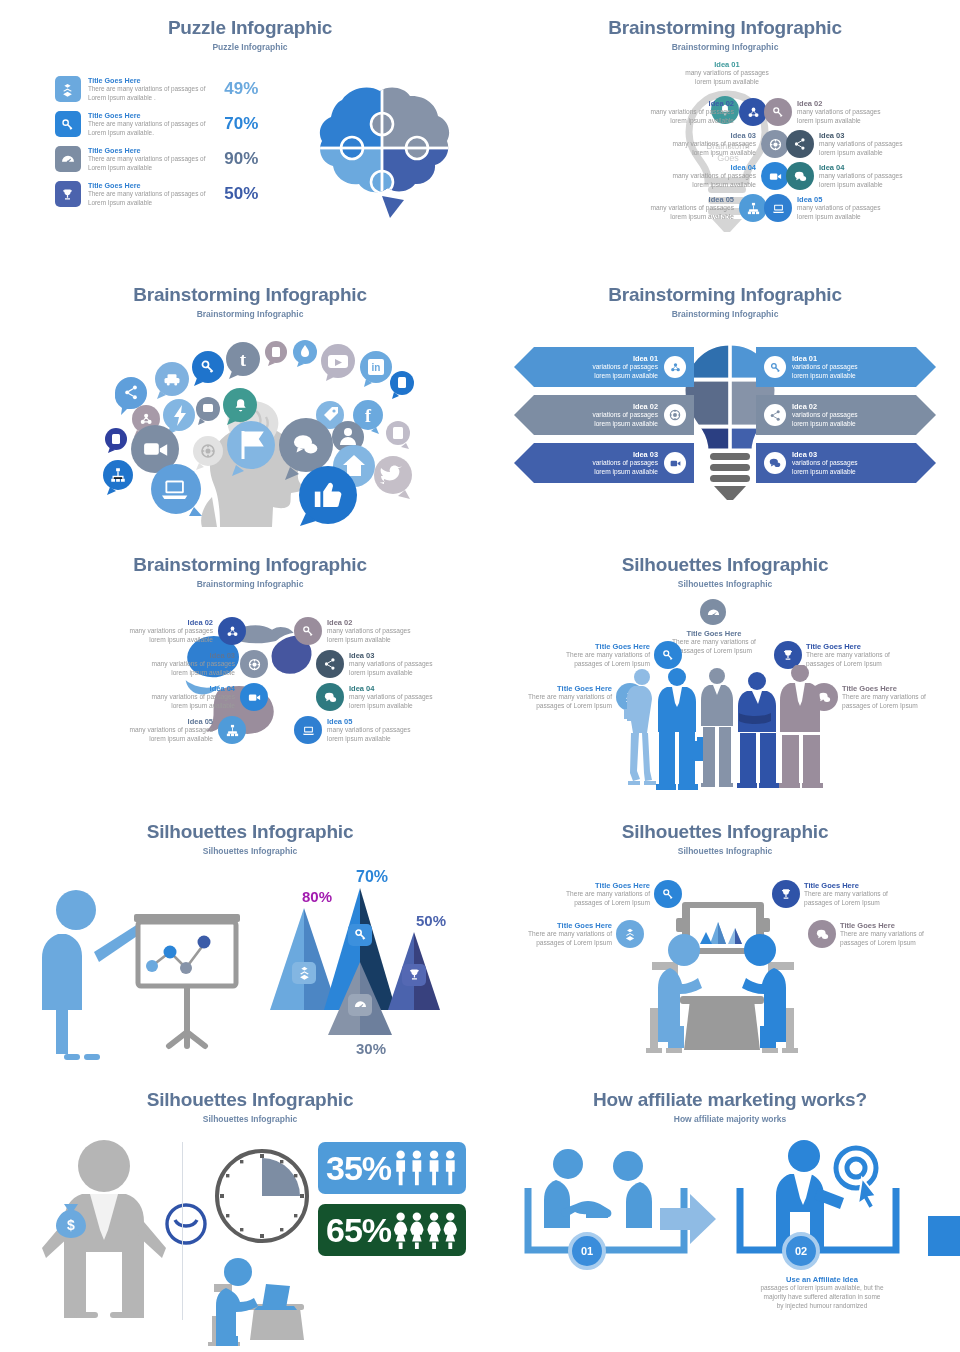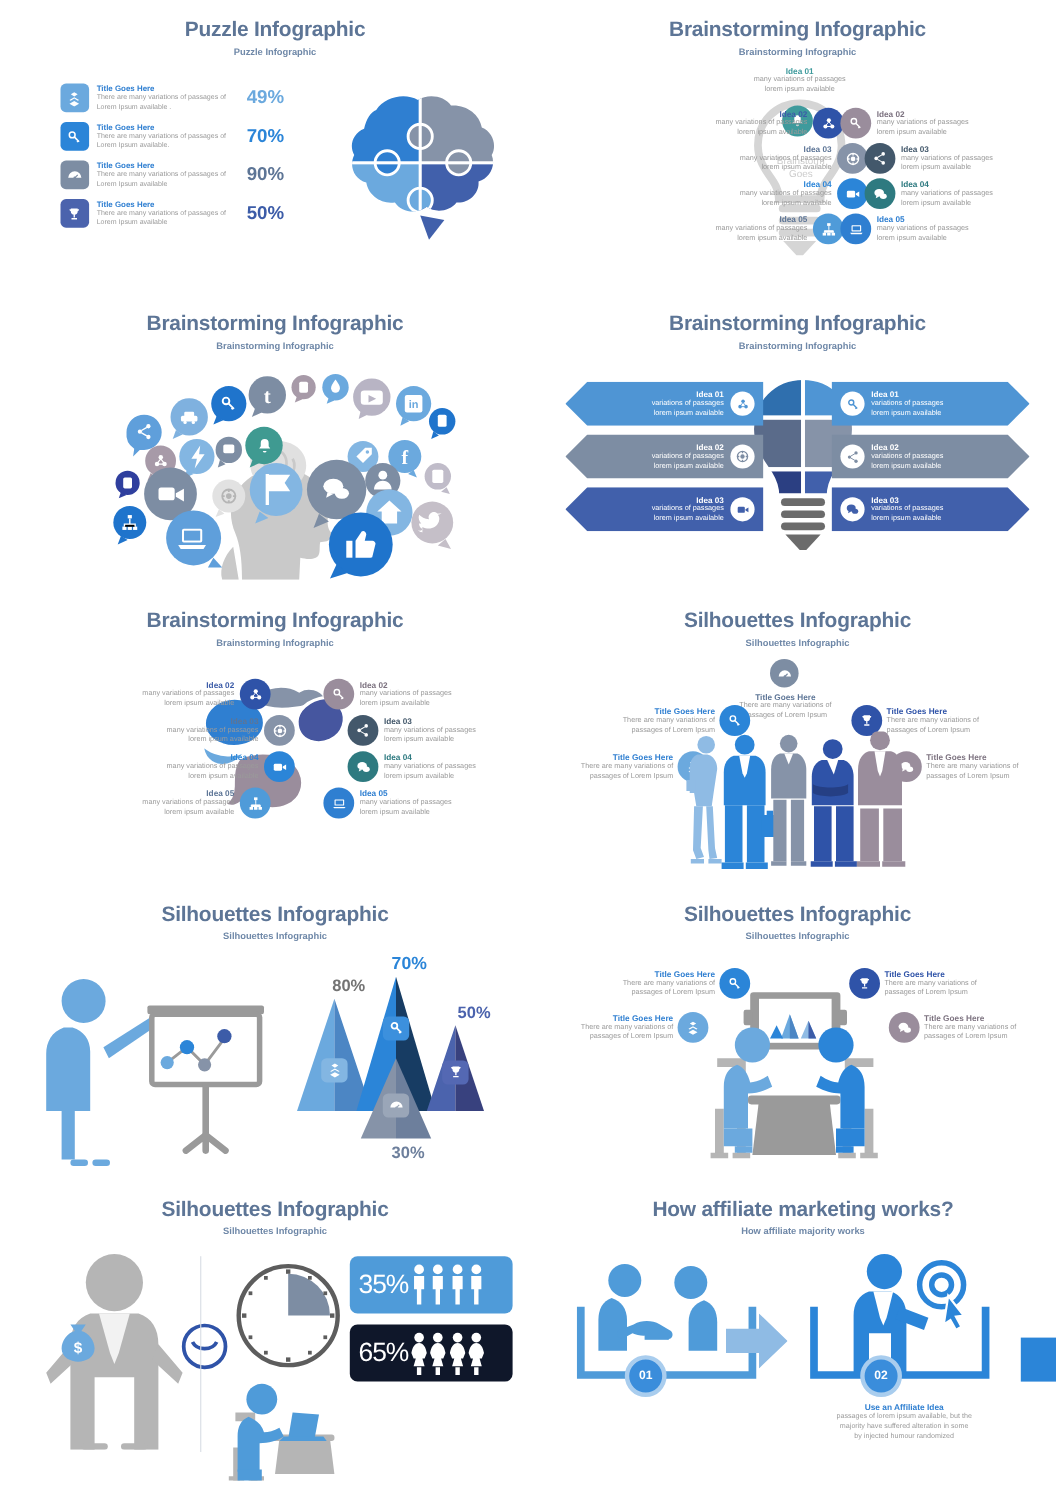--- a/index.html
+++ b/index.html
@@ -65,21 +65,21 @@
   .arw .aic {
     width: 22px; height: 22px; border-radius: 50%;
     background: #fff; display: flex; align-items: center; justify-content: center;
   }
 
   
   .statbar {
     border-radius: 7px; display: flex; align-items: center;
     color: #fff; padding: 0 8px; gap: 2px;
   }
-  .statbar .num { font-size: 24px; font-weight: normal; letter-spacing: -1px; }
+  .statbar .num { font-size: 34px; font-weight: bold; letter-spacing: -1px; }
 
   .vdiv { position: absolute; width: 1px; background: #d8dde4; }
 
   .proj .h { font-size: 7.6px; font-weight: bold; color: #333; }
   .proj .b { font-size: 6.4px; color: #9a9a9a; line-height: 1.35; }
 
   
   .step-badge {
     width: 38px; height: 38px; border-radius: 50%;
     background: #3a8ddb; border: 4px solid #a9cdee;
@@ -977,21 +977,21 @@
         </g>
     <g>
           <rect x="86" y="124" width="24" height="22" rx="5" fill="#9aa6b8"></rect>
           <g transform="translate(91,127) scale(0.62)">
             <path d="M3 16a9 9 0 0118 0z" fill="#fff"></path>
             <circle cx="12" cy="16" r="1.8" fill="#9aa6b8"></circle>
             <path d="M12 16l4-4" stroke="#9aa6b8" stroke-width="1.8"></path>
           </g>
         </g>
   </svg>
-  <div style="position:absolute;left:282px;top:66px;color:#737373;font-size:15px;font-weight:bold;">80%</div>
+  <div style="position:absolute;left:282px;top:66px;color:#a21caf;font-size:15px;font-weight:bold;">80%</div>
   <div style="position:absolute;left:336px;top:46px;color:#2b85d8;font-size:16px;font-weight:bold;">70%</div>
   <div style="position:absolute;left:396px;top:90px;color:#4b63ad;font-size:15px;font-weight:bold;">50%</div>
   <div style="position:absolute;left:336px;top:218px;color:#6d7f9c;font-size:15px;font-weight:bold;">30%</div>
 </div>
 
 <div class="panel" style="left:500px;top:822px;width:450px;height:255px;">
   <div class="p-title">Silhouettes Infographic</div>
   <div class="p-sub">Silhouettes Infographic</div>
 
   <div class="row" style="position:absolute;left:38px;top:58px;gap:4px;">
@@ -1158,21 +1158,21 @@
       <g transform="translate(35,0)">
             <circle cx="8" cy="6" r="4.4"></circle>
             <path d="M3.4 12h9.2v12H10v14H6V24H3.4z"></path>
           </g>
       <g transform="translate(52,0)">
             <circle cx="8" cy="6" r="4.4"></circle>
             <path d="M3.4 12h9.2v12H10v14H6V24H3.4z"></path>
           </g>
     </svg>
   </div>
-  <div class="statbar" style="position:absolute;left:298px;top:114px;width:148px;height:52px;background:#0f172a;">
+  <div class="statbar" style="position:absolute;left:298px;top:114px;width:148px;height:52px;background:#14532d;">
     <div class="num">65%</div>
     <svg width="68" height="40" viewBox="0 0 68 40" fill="#fff">
       <g>
             <circle cx="8" cy="6" r="4.4"></circle>
             <path d="M8 11c4 0 6 4 7 9l-2 5h-2l2 7H3l2-7H3L1 20c1-5 3-9 7-9zM6 33h4v7H6z"></path>
           </g>
       <g transform="translate(17,0)">
             <circle cx="8" cy="6" r="4.4"></circle>
             <path d="M8 11c4 0 6 4 7 9l-2 5h-2l2 7H3l2-7H3L1 20c1-5 3-9 7-9zM6 33h4v7H6z"></path>
           </g>

